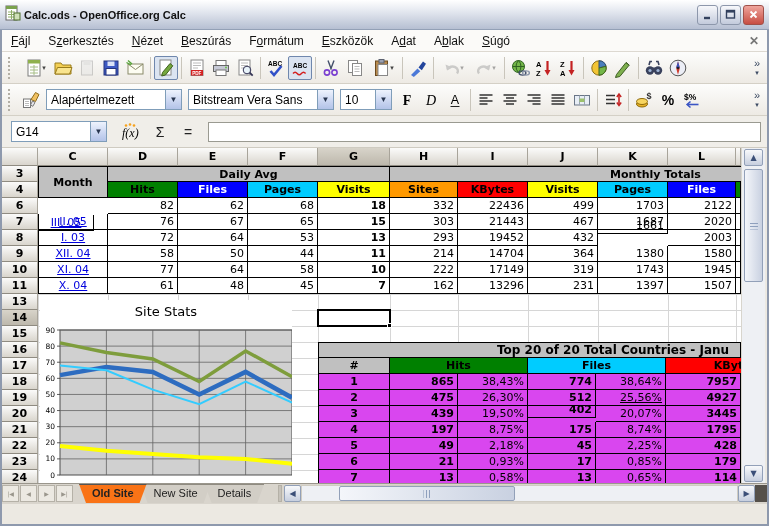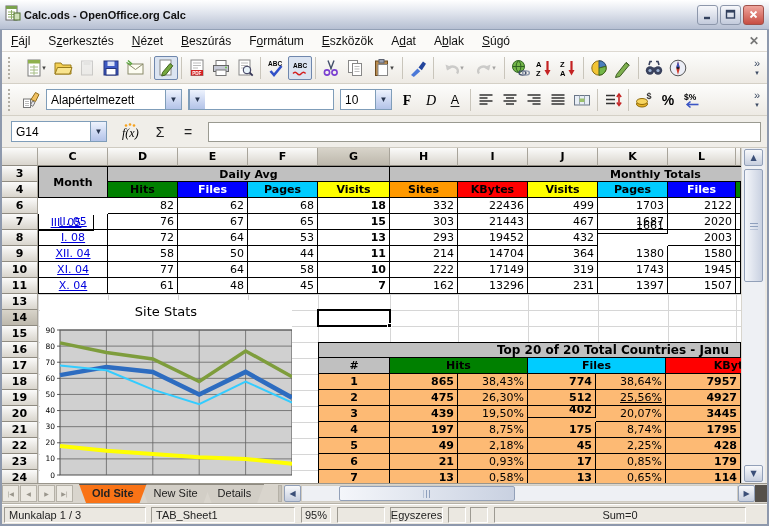--- a/index.html
+++ b/index.html
@@ -42,21 +42,21 @@
 .hdr.sel{background:linear-gradient(#d8d4ca,#bdb8ac)}
 .gl{position:absolute;background:#d6d6d6}
 .c{position:absolute;font-family:"DejaVu Sans",sans-serif;font-size:11px;color:#000;display:flex;align-items:center;overflow:hidden;white-space:nowrap}
 .c.br{border-right:1px solid #000}.c.bb{border-bottom:1px solid #000}.c.bt{border-top:1px solid #000}.c.bl{border-left:1px solid #000}
 .c.ctr{justify-content:center}.c.num{justify-content:flex-end;padding-right:3px}
 .c.bold{font-weight:bold}
 .c.gray{background:#c0c0c0;font-weight:bold;justify-content:center}
 .c.link{color:#0000dd;text-decoration:underline;justify-content:center}
 #chart{position:absolute;left:38px;top:152px;width:252px;height:183px;background:#fff}
 #chart-title{position:absolute;left:0;top:4px;width:100%;text-align:center;font-family:"DejaVu Sans",sans-serif;font-size:13px;color:#000}
-#top20{position:absolute;left:316px;top:194px;width:423px;height:141px;background:#fdba74;overflow:hidden}
+#top20{position:absolute;left:316px;top:194px;width:423px;height:141px;background:#d946ef;overflow:hidden}
 #cursor{position:absolute;border:2px solid #000;background:transparent}
 #cursor-handle{position:absolute;width:5px;height:5px;background:#000;border:1px solid #fff}
 
 #vscroll{left:741px;top:148px;width:24px;height:335px;background:#eef0f4;border-left:1px solid #d8d5cd}
 .sbtn{position:absolute;background:linear-gradient(#f8f9fb,#c7cfdf);border:1px solid #92a0b8;border-radius:2px;color:#3b4f78;display:flex;align-items:center;justify-content:center;font-size:8px;font-family:"DejaVu Sans",sans-serif}
 .sthumb{position:absolute;background:linear-gradient(90deg,#f4f6fa,#c9d1e1);border:1px solid #92a0b8;border-radius:2px}
 .sgrip{position:absolute;left:50%;top:50%;transform:translate(-50%,-50%);width:8px;height:7px;background:repeating-linear-gradient(180deg,#8fa0bd 0 1px,transparent 1px 3px)}
 .sgrip.h{width:7px;height:8px;background:repeating-linear-gradient(90deg,#8fa0bd 0 1px,transparent 1px 3px)}
 
 #tabbar{left:0;top:483px;width:769px;height:21px;background:#d9d5cd;border-top:1px solid #9a968c;display:flex;align-items:flex-start}
@@ -317,20 +317,21 @@
           <path d="M4 11.5h4M4 13.5h4M4 15.5h4" stroke="#bbb"></path>
           <path d="M10 9.5l4.5-7 3.5 2-3.5 7z" fill="#f0c060" stroke="#8f6b1a"></path>
           <path d="M9.5 15l2-4 2.5 1.5-2.2 3.8z" fill="#e8e8ee" stroke="#777"></path>
         </svg>
       </span>
     <span class="combo" style="width:136px">
       <span class="ctext">Alapértelmezett</span>
       <span class="cbtn">▼</span>
     </span>
     <span class="combo" style="width:146px">
+      <span class="ctext">Bitstream Vera Sans</span>
       <span class="cbtn">▼</span>
     </span>
     <span class="combo" style="width:52px">
       <span class="ctext">10</span>
       <span class="cbtn">▼</span>
     </span>
     <span id="tb2-btns" style="display:flex;align-items:center">
         <span class="tbbtn">
           <svg viewBox="0 0 20 20">
             <text x="10" y="15" text-anchor="middle" font-size="14" font-weight="bold" font-family="Liberation Serif,serif">F</text>
@@ -512,21 +513,21 @@
       <div class="c abs num br bb" style="left: 106px; top: 66px; width: 70px; height: 16px;">76</div>
       <div class="c abs num br bb" style="left: 176px; top: 66px; width: 70px; height: 16px;">67</div>
       <div class="c abs num br bb" style="left: 246px; top: 66px; width: 70px; height: 16px;">65</div>
       <div class="c abs num br bb bold" style="left: 316px; top: 66px; width: 72px; height: 16px;">15</div>
       <div class="c abs num br bb" style="left: 388px; top: 66px; width: 68px; height: 16px;">303</div>
       <div class="c abs num br bb" style="left: 456px; top: 66px; width: 70px; height: 16px;">21443</div>
       <div class="c abs num br bb" style="left: 526px; top: 66px; width: 70px; height: 16px;">467</div>
       <div class="c abs num br bb" style="left: 596px; top: 66px; width: 70px; height: 16px;">1687</div>
       <div class="c abs num br bb" style="left: 666px; top: 66px; width: 68px; height: 16px;">2020</div>
       <div class="c abs br bb" style="left: 734px; top: 66px; width: 5px; height: 16px;"></div>
-      <div class="c abs link bl br bb" style="left: 36px; top: 82px; width: 70px; height: 16px;">I. 08</div>
+      <div class="c abs link bl br bb" style="left: 36px; top: 82px; width: 70px; height: 16px;">I. 03</div>
       <div class="c abs num br bb" style="left: 106px; top: 82px; width: 70px; height: 16px;">72</div>
       <div class="c abs num br bb" style="left: 176px; top: 82px; width: 70px; height: 16px;">64</div>
       <div class="c abs num br bb" style="left: 246px; top: 82px; width: 70px; height: 16px;">53</div>
       <div class="c abs num br bb bold" style="left: 316px; top: 82px; width: 72px; height: 16px;">13</div>
       <div class="c abs num br bb" style="left: 388px; top: 82px; width: 68px; height: 16px;">293</div>
       <div class="c abs num br bb" style="left: 456px; top: 82px; width: 70px; height: 16px;">19452</div>
       <div class="c abs num br bb" style="left: 526px; top: 82px; width: 70px; height: 16px;">432</div>
       <div class="c abs num br bb" style="left: 596px; top: 70px; width: 70px; height: 16px;">1661</div>
       <div class="c abs num br bb" style="left: 666px; top: 82px; width: 68px; height: 16px;">2003</div>
       <div class="c abs br bb" style="left: 734px; top: 82px; width: 5px; height: 16px;"></div>
@@ -684,27 +685,17 @@
     <span class="sbtn" style="position:static;width:17px;height:17px;margin:1px 0 0 2px">◀</span>
     <span style="position:relative;width:437px;height:17px;margin-top:1px;background:#eef0f4;border:1px solid #d0ccc2">
       <span class="sthumb" style="left:37px;top:0;width:176px;height:15px">
           <span class="sgrip h"></span>
         </span>
     </span>
     <span class="sbtn" style="position:static;width:17px;height:17px;margin-top:1px">▶</span>
     <span style="width:14px;height:17px;margin-top:1px;background:#55504a"></span>
   </div>
 
-  <div id="statusbar" class="abs">
-      <span class="sfield" style="left: 4px; top: 2px; width: 142px; height: 16px; position: absolute;">Munkalap 1 / 3</span>
-      <span class="sfield" style="left: 151px; top: 2px; width: 144px; height: 16px; position: absolute;">TAB_Sheet1</span>
-      <span class="sfield ctr" style="left: 301px; top: 2px; width: 30px; height: 16px; position: absolute;">95%</span>
-      <span class="sfield ctr" style="left: 337px; top: 2px; width: 48px; height: 16px; position: absolute;"></span>
-      <span class="sfield ctr" style="left: 390px; top: 2px; width: 53px; height: 16px; position: absolute;">Egyszeres</span>
-      <span class="sfield ctr" style="left: 448px; top: 2px; width: 18px; height: 16px; position: absolute;"></span>
-      <span class="sfield ctr" style="left: 470px; top: 2px; width: 18px; height: 16px; position: absolute;"></span>
-      <span class="sfield ctr" style="left: 494px; top: 2px; width: 252px; height: 16px; position: absolute;">Sum=0</span>
-    </div>
 
   <div class="abs border" style="left:0;top:30px;width:2px;height:496px"></div>
   <div class="abs border" style="left:767px;top:30px;width:2px;height:496px"></div>
   <div class="abs border" style="left:0;top:524px;width:769px;height:2px"></div>
 </div>
 
 </body></html>

